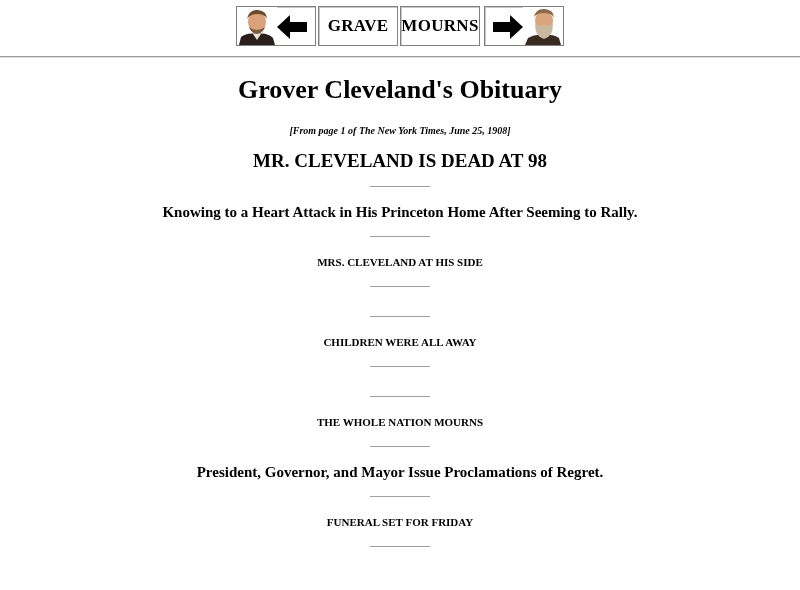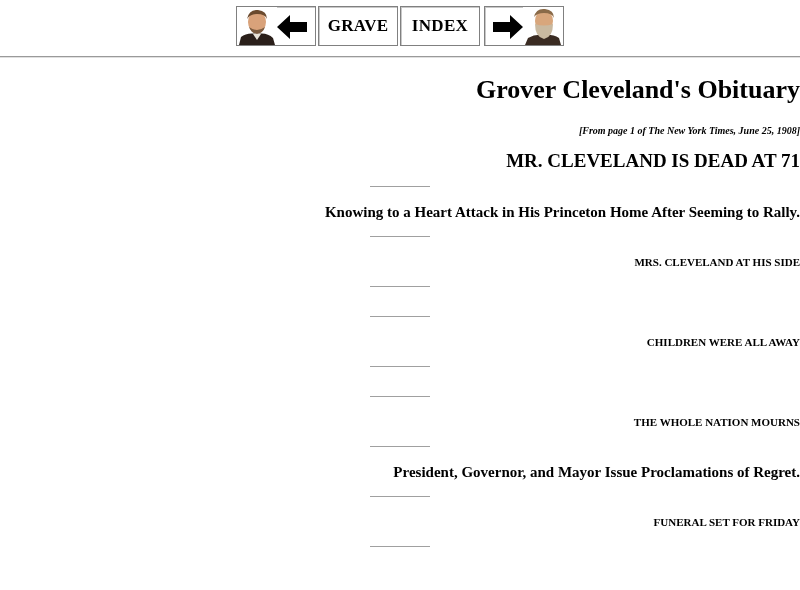--- a/index.html
+++ b/index.html
@@ -8,21 +8,21 @@
   .nav-btn { width: 78px; height: 38px; border: 1px solid #808080; box-shadow: inset 1px 1px 0 #c8c8c8; background: #fff; display: flex; align-items: center; justify-content: center; cursor: pointer; position: relative; overflow: hidden; }
   .nav-btn.text { font-family: "Liberation Serif", serif; font-weight: 900; font-size: 17px; letter-spacing: 0.3px; }
   .nav-btn.right { margin-left: 2px; }
   .portrait { position: absolute; bottom: 0; width: 40px; height: 38px; }
   .nav-btn.left .portrait { left: 0; }
   .nav-btn.right .portrait { right: 0; }
   .arrow { position: absolute; top: 8px; }
   .nav-btn.left .arrow { right: 8px; }
   .nav-btn.right .arrow { left: 8px; }
   .hr-top { position: absolute; top: 56px; left: 0; width: 800px; height: 0; border-top: 1px solid #9a9a9a; border-bottom: 1px solid #e0e0e0; }
-  .content { position: absolute; top: 70px; left: 0; width: 800px; text-align: right; }
+  .content { position: absolute; top: 70px; left: 0; width: 800px; text-align: center; }
   h1 { font-size: 26px; font-weight: bold; margin: 3px 0 0 0; line-height: 34px; }
   .source { font-style: italic; font-weight: bold; font-size: 10px; margin: 14px 0 0 0; line-height: 20px; }
   .headline { font-size: 19px; font-weight: bold; margin: 8px 0 0 0; line-height: 24px; }
   .deck { font-weight: bold; font-size: 15px; line-height: 20px; margin: 0; }
   .deck.caps { font-size: 11px; }
   .sep { width: 60px; height: 0; border-top: 1px solid #a0a0a0; margin: 0 auto; }
 </style>
 </head>
 <body>
 
@@ -37,42 +37,42 @@
       <path d="M12 20 Q20 26 28 20 Q26 26 20 27 Q14 26 12 20 Z" fill="#7a5a3e"></path>
     </svg>
     <svg class="arrow" width="30" height="24" viewBox="0 0 30 24">
       <path d="M0 12 L13 0 L13 7 L30 7 L30 17 L13 17 L13 24 Z" fill="#000"></path>
     </svg>
   </div>
   <div class="nav-btn text">
     <span>GRAVE</span>
   </div>
   <div class="nav-btn text">
-    <span>INDEX</span>
+    <span>MOURNS</span>
   </div>
   <div class="nav-btn right">
     <svg class="arrow" width="30" height="24" viewBox="0 0 30 24">
       <path d="M30 12 L17 0 L17 7 L0 7 L0 17 L17 17 L17 24 Z" fill="#000"></path>
     </svg>
     <svg class="portrait" viewBox="0 0 40 38">
       <rect x="0" y="0" width="40" height="38" fill="#fff"></rect>
       <path d="M2 38 L5 31 Q12 27 20 28 Q30 27 36 31 L38 38 Z" fill="#3a2b22"></path>
       <ellipse cx="21" cy="14" rx="9" ry="11" fill="#d8a67c"></ellipse>
       <path d="M11 10 Q13 1 22 2 Q31 3 31 11 Q29 6 21 6 Q14 6 11 10 Z" fill="#8a6a48"></path>
       <path d="M12 17 Q21 20 30 17 Q30 30 21 32 Q12 30 12 17 Z" fill="#c9b9a0"></path>
     </svg>
   </div>
 </div>
 
 <div class="hr-top"></div>
 
 <div class="content">
   <h1>Grover Cleveland's Obituary</h1>
   <p class="source">[From page 1 of The New York Times, June 25, 1908]</p>
-  <p class="headline">MR. CLEVELAND IS DEAD AT 71</p>
+  <p class="headline">MR. CLEVELAND IS DEAD AT 98</p>
 
   <div style="height:13px"></div>
   <div class="sep"></div>
   <div style="height:15px"></div>
   <p class="deck">Knowing to a Heart Attack in His Princeton Home After Seeming to Rally.</p>
 
   <div style="height:14px"></div>
   <div class="sep"></div>
   <div style="height:15px"></div>
   <p class="deck caps">MRS. CLEVELAND AT HIS SIDE</p>

